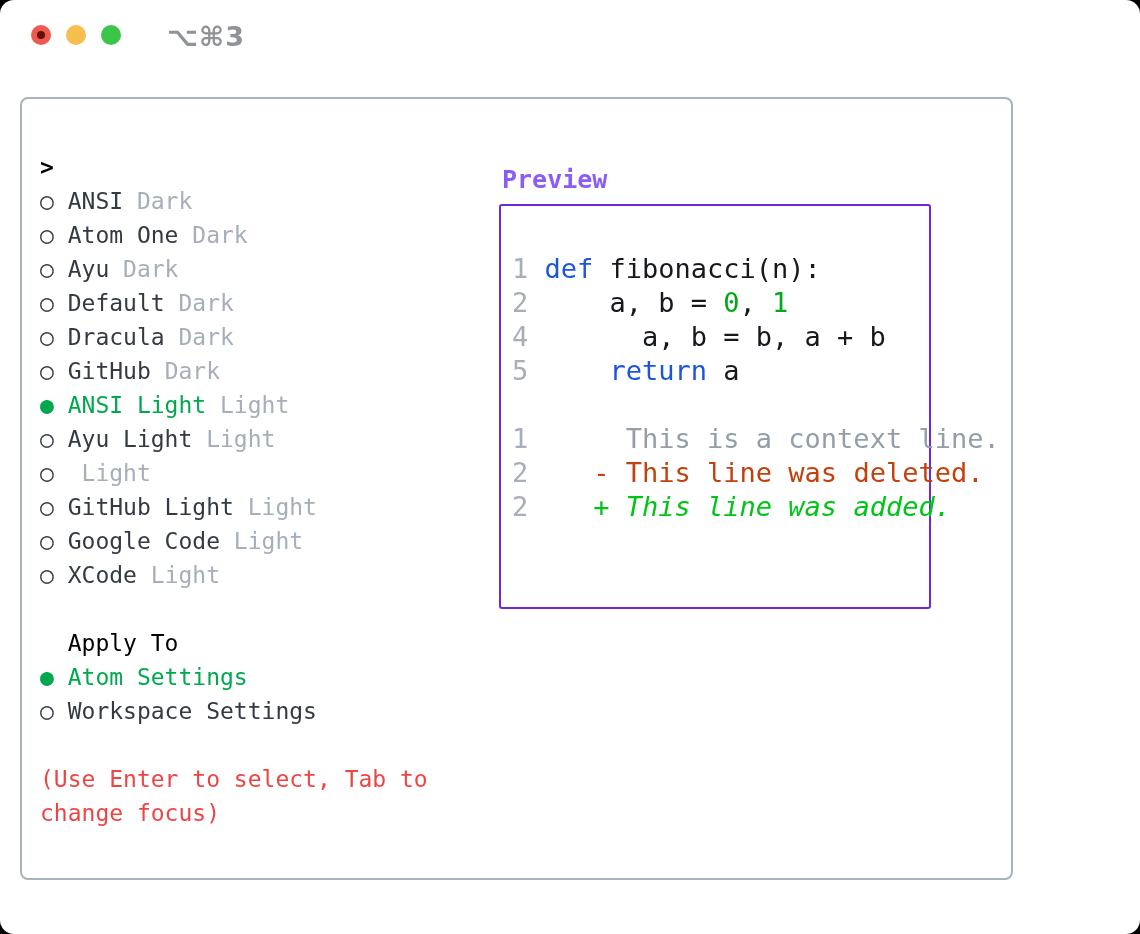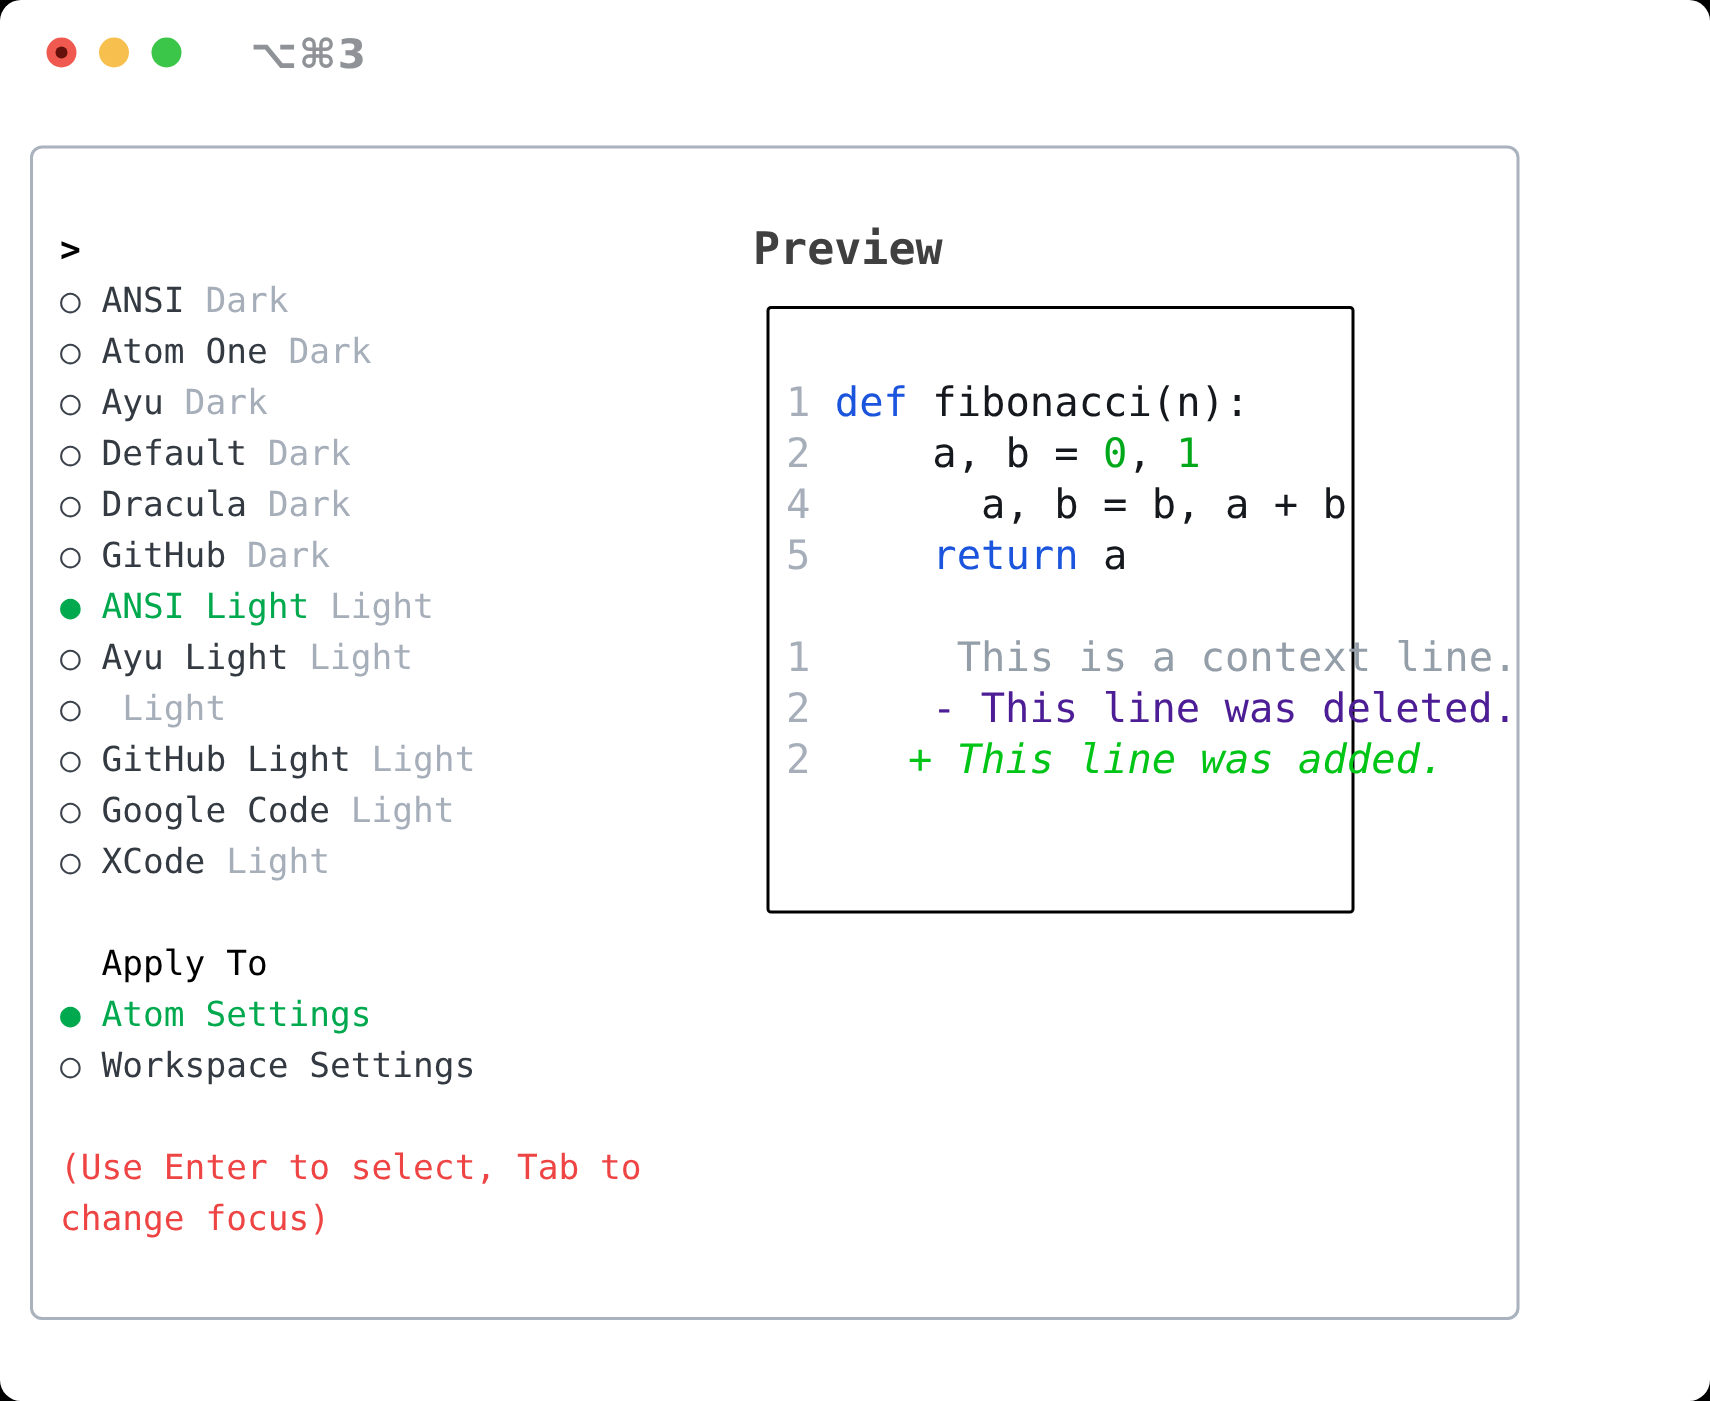--- a/index.html
+++ b/index.html
@@ -34,37 +34,37 @@
   .variant { margin-left:1ch; color:#a6aeba; }
   .hdr .sym, .hdr .name { color:#000; font-weight:bold; }
   .subhdr .name { color:#000; }
   .selected .sym, .selected .name { color:#00a94e; }
   .help {
     position:absolute; left:18px; top:663px; width:420px;
     font-size:23px; line-height:34px; color:#ef4444;
   }
   
   .preview-title {
-    position:absolute; left:480px; top:51px; height:34px; line-height:34px;
-    font-size:30px; font-weight:bold; color:#404040;
+    position:absolute; left:480px; top:64px; height:34px; line-height:34px;
+    font-size:25px; font-weight:bold; color:#8b5cf6;
   }
   .preview-box {
-    position:absolute; left:489px; top:105px; width:392px; height:405px;
-    border:2px solid #000000; border-radius:3px; background:#fff;
+    position:absolute; left:477px; top:105px; width:432px; height:405px;
+    border:2px solid #6d28d9; border-radius:3px; background:#fff;
   }
   .code { position:absolute; left:11px; top:46px; }
   .cline { height:34px; line-height:34px; font-size:27px; white-space:pre; }
   .cline.blank { height:34px; }
   .lno    { color:#a6aeba; }
   .kw     { color:#1b55dd; }
   .fn     { color:#22c3db; }
   .numlit { color:#00a81a; }
   .plain  { color:#15181d; }
   .ctx    { color:#949ea8; }
-  .del    { color:#4c1d95;margin-left:16px; }
+  .del    { color:#c2410c; }
   .add    { color:#00c517;font-style:italic; }
 </style>
 </head>
 <body>
 
 <div class="window">
 
   <span class="traffic red">
     <span class="red-dot"></span>
   </span>

